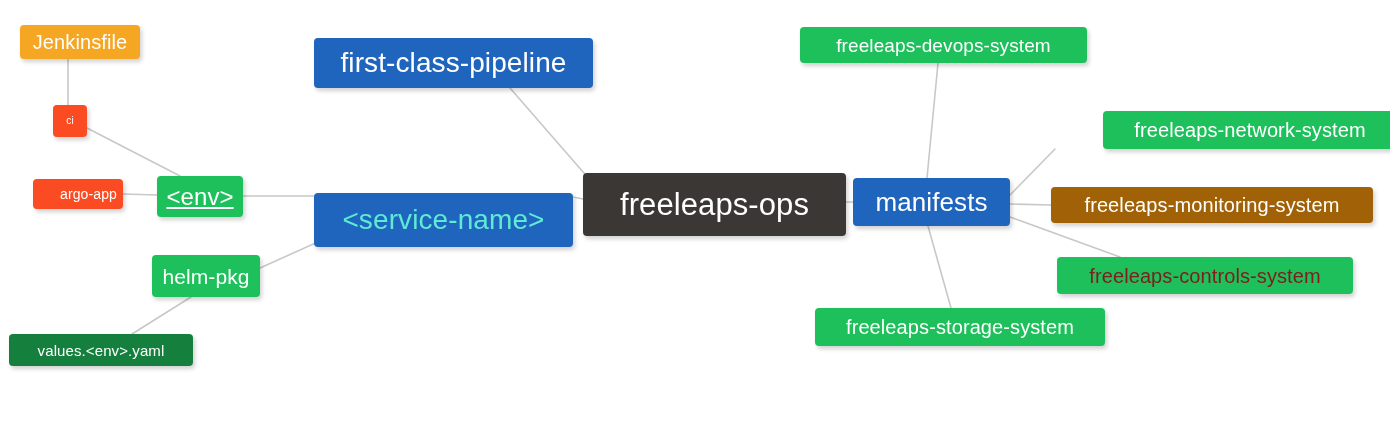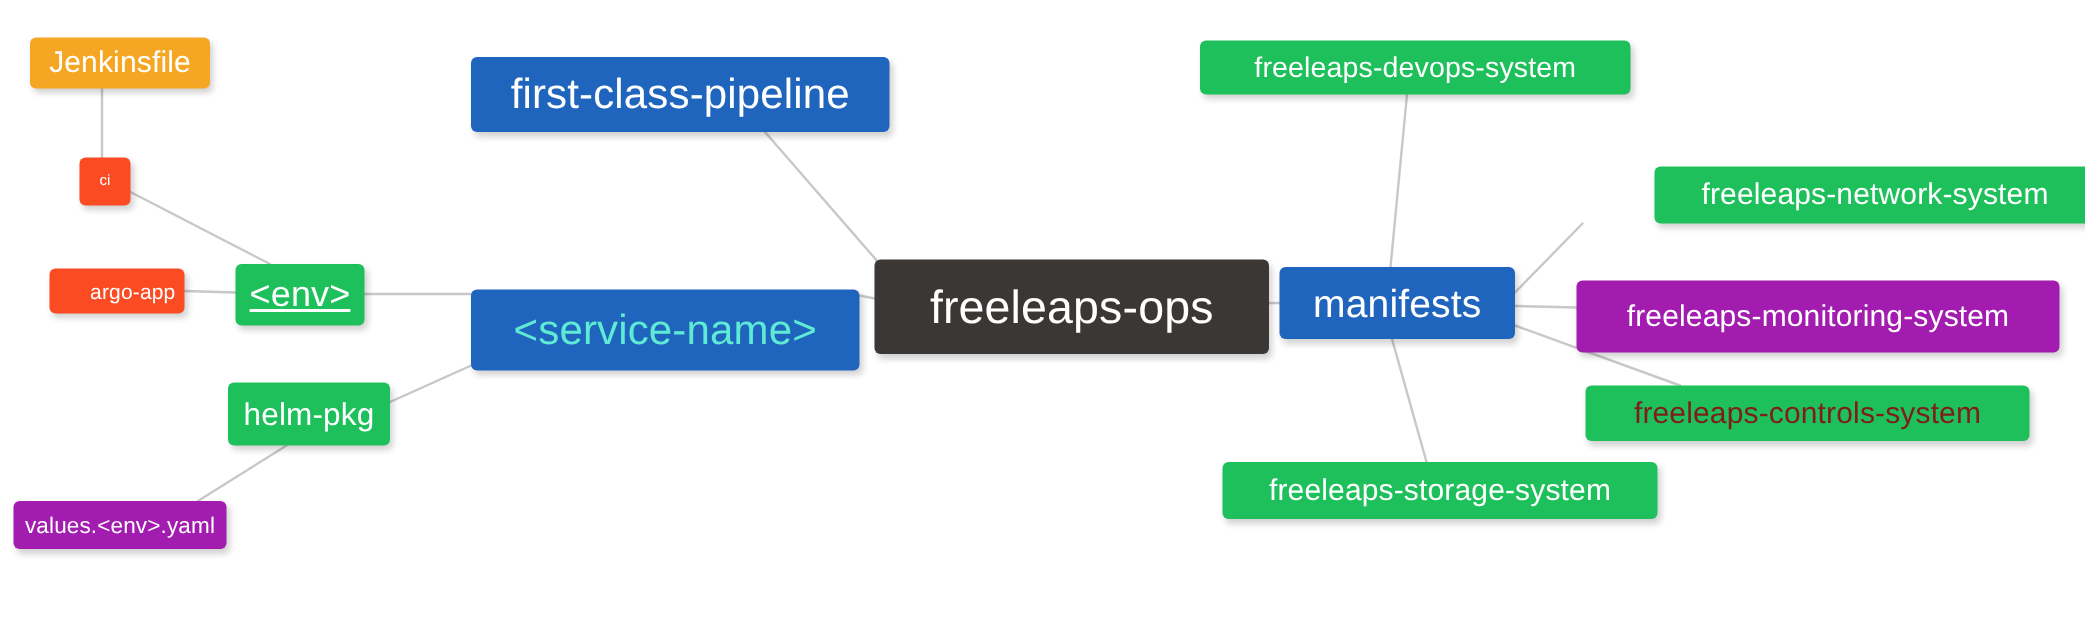--- a/index.html
+++ b/index.html
@@ -66,42 +66,42 @@
       </div>
       <div class="node" style="left: 33px; top: 179px; width: 90px; height: 30px; background: rgb(251, 75, 34); font-size: 14px; color: rgb(255, 255, 255); padding-left: 31px;">
         <span class="node-label">argo-app</span>
       </div>
       <div class="node" style="left: 157px; top: 176px; width: 86px; height: 41px; background: rgb(29, 192, 90); font-size: 24px; color: rgb(255, 255, 255); text-decoration: underline;">
         <span class="node-label">&lt;env&gt;</span>
       </div>
       <div class="node" style="left: 152px; top: 255px; width: 108px; height: 42px; background: rgb(29, 192, 90); font-size: 21px; color: rgb(255, 255, 255);">
         <span class="node-label">helm-pkg</span>
       </div>
-      <div class="node" style="left: 9px; top: 334px; width: 142px; height: 32px; background: #a21caf; font-size: 15px; color: rgb(255, 255, 255);">
+      <div class="node" style="left: 9px; top: 334px; width: 184px; height: 32px; background: #15803d; font-size: 15px; color: rgb(255, 255, 255);">
         <span class="node-label">values.&lt;env&gt;.yaml</span>
       </div>
       <div class="node" style="left: 314px; top: 38px; width: 279px; height: 50px; background: rgb(32, 101, 189); font-size: 28px; color: rgb(255, 255, 255);">
         <span class="node-label">first-class-pipeline</span>
       </div>
       <div class="node" style="left: 314px; top: 169px; width: 259px; height: 54px; background: rgb(32, 101, 189); font-size: 28px; color: #5eead4; margin-top: 24px;">
         <span class="node-label">&lt;service-name&gt;</span>
       </div>
       <div class="node" style="left: 583px; top: 173px; width: 263px; height: 63px; background: rgb(59, 55, 52); font-size: 31px; color: rgb(255, 255, 255);">
         <span class="node-label">freeleaps-ops</span>
       </div>
       <div class="node" style="left: 853px; top: 178px; width: 157px; height: 48px; background: rgb(32, 101, 189); font-size: 26px; color: rgb(255, 255, 255); text-align: center;">
         <span class="node-label">manifests</span>
       </div>
       <div class="node" style="left: 800px; top: 27px; width: 287px; height: 36px; background: rgb(29, 192, 90); font-size: 19px; color: rgb(255, 255, 255);">
         <span class="node-label">freeleaps-devops-system</span>
       </div>
       <div class="node" style="left: 1055px; top: 111px; width: 294px; height: 38px; background: rgb(29, 192, 90); font-size: 20px; color: rgb(255, 255, 255); margin-left: 48px;">
         <span class="node-label">freeleaps-network-system</span>
       </div>
-      <div class="node" style="left: 1051px; top: 187px; width: 322px; height: 48px; background: #a21caf; font-size: 20px; color: rgb(255, 255, 255);">
+      <div class="node" style="left: 1051px; top: 187px; width: 322px; height: 36px; background: #a16207; font-size: 20px; color: rgb(255, 255, 255);">
         <span class="node-label">freeleaps-monitoring-system</span>
       </div>
       <div class="node" style="left: 1057px; top: 257px; width: 296px; height: 37px; background: rgb(29, 192, 90); font-size: 20px; color: #7f1d1d;">
         <span class="node-label">freeleaps-controls-system</span>
       </div>
       <div class="node" style="left: 815px; top: 308px; width: 290px; height: 38px; background: rgb(29, 192, 90); font-size: 20px; color: rgb(255, 255, 255); text-align: right;">
         <span class="node-label">freeleaps-storage-system</span>
       </div>
     </div>
 </div>

